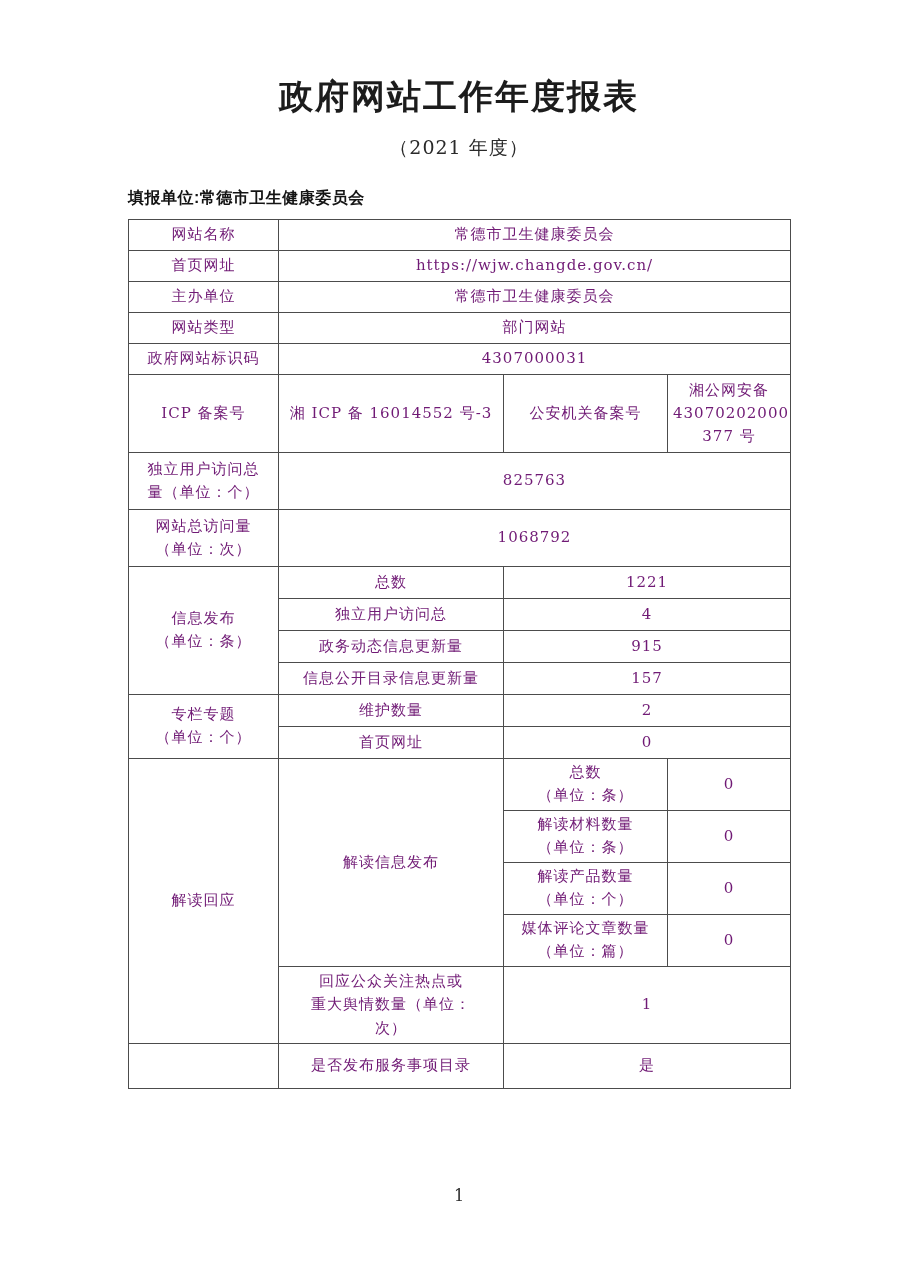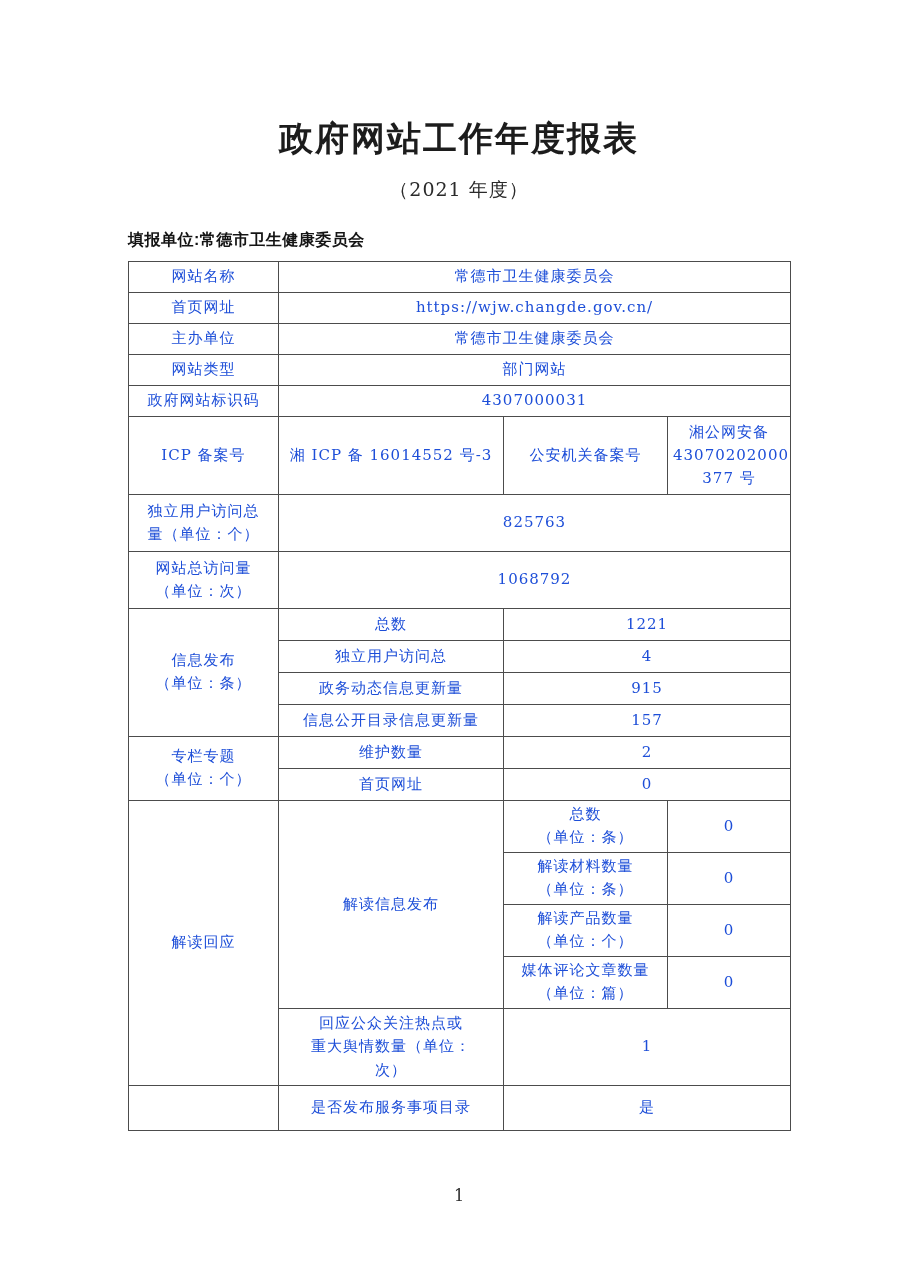--- a/index.html
+++ b/index.html
@@ -7,21 +7,21 @@
   body {
     width: 900px; height: 1272px;
     background: #ffffff;
     position: relative;
     font-family: "DejaVu Serif", "Liberation Serif", serif;
     color: #3a3a3a;
     overflow: hidden;
   }
   .page { position: absolute; left: 128px; top: 0; width: 662px; }
   .doc-title {
-    margin-top: 118px;
+    margin-top: 76px;
     text-align: center;
     font-family: "Liberation Sans", "DejaVu Sans", sans-serif;
     font-size: 34px; font-weight: bold; letter-spacing: 2px;
     color: #1c1c1c; line-height: 1.2;
   }
   .doc-subtitle {
     margin-top: 18px; text-align: center;
     font-size: 19px; letter-spacing: 1px; color: #2a2a2a; line-height: 1.3;
   }
   .filer {
@@ -33,21 +33,21 @@
   table.report {
     margin-top: 9px; width: 662px;
     border-collapse: collapse; table-layout: fixed;
   }
   .report td {
     border: 1px solid #4c4c4c;
     text-align: center; vertical-align: middle;
     font-size: 15px; letter-spacing: 1px;
     padding: 2px 5px;
     white-space: pre-line;
-    color: #1d4ed8; line-height: 1.55;
+    color: #701a75; line-height: 1.55;
   }
   tr.rh31 td { height: 31px; }
   tr.rh78 td { height: 78px; }
   tr.rh57 td { height: 57px; }
   tr.rh32 td { height: 32px; }
   tr.rh52 td { height: 52px; }
   tr.rh77 td { height: 77px; margin-top: 48px; }
   tr.rh45 td { height: 45px; }
   .pagenum {
     position: absolute; top: 1186px; left: 128px; width: 662px;

